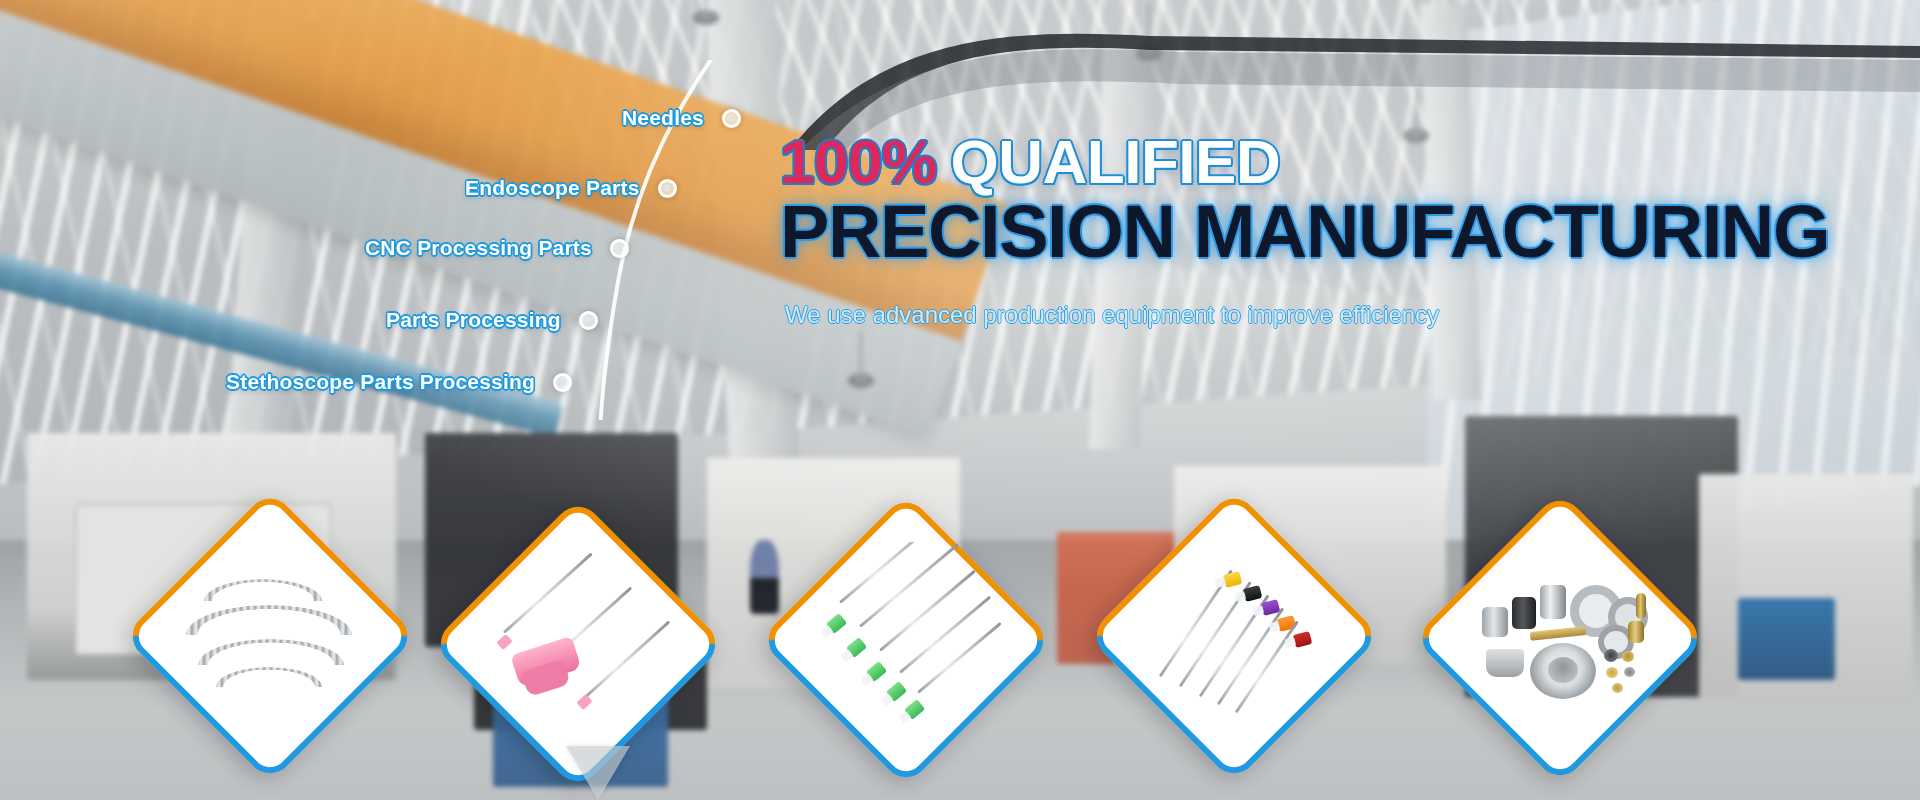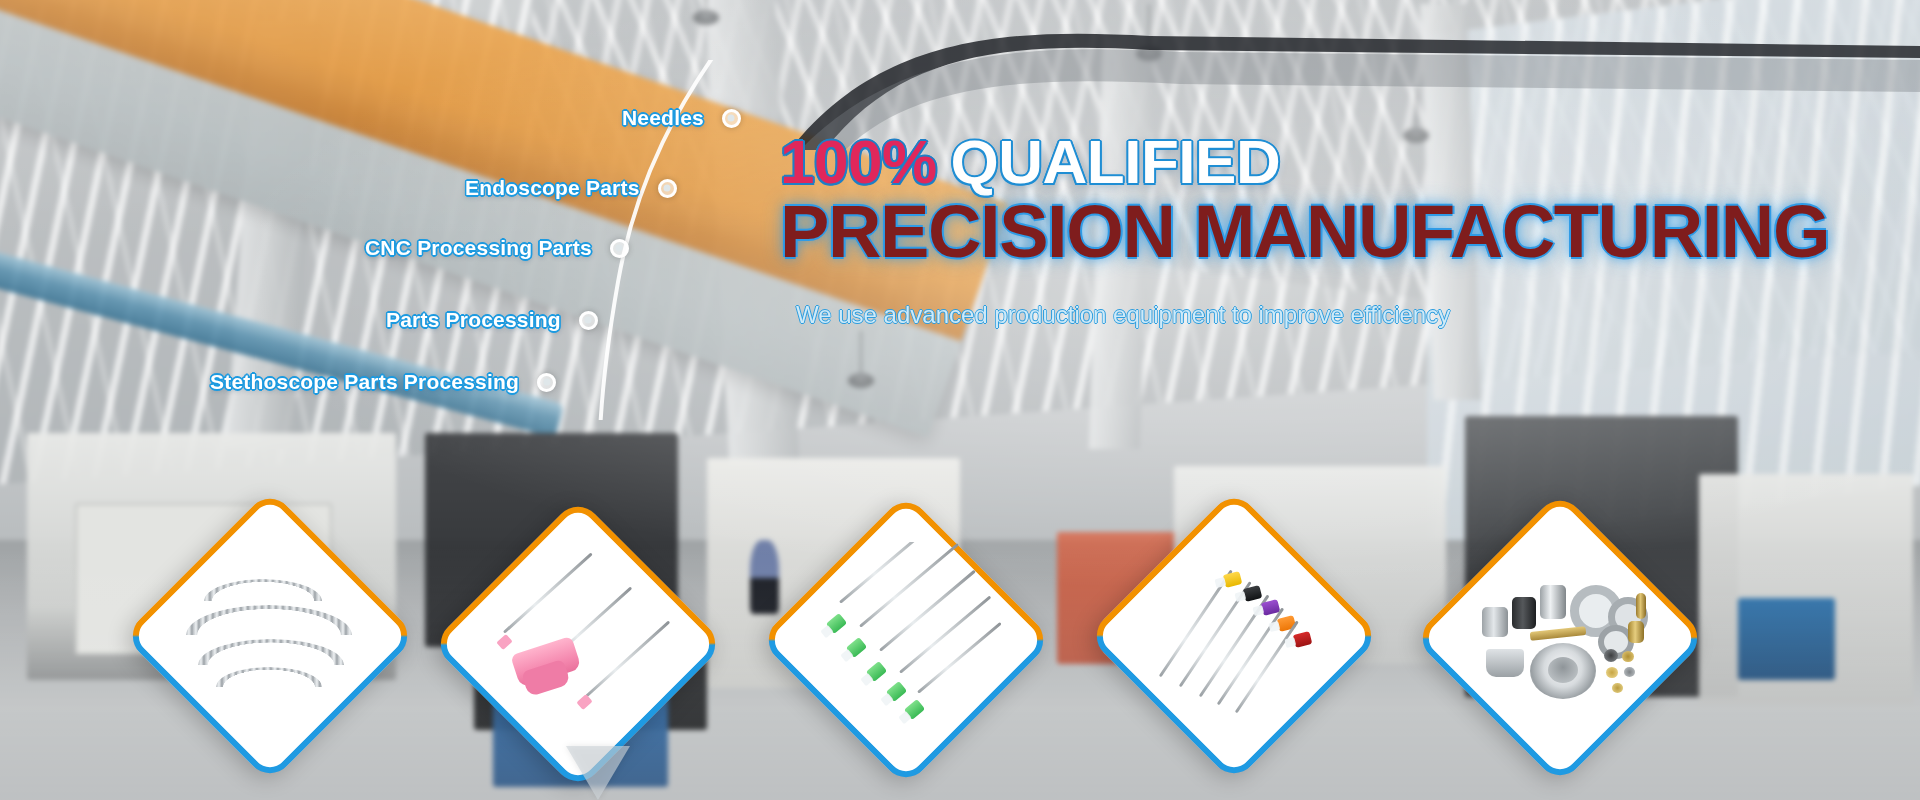--- a/index.html
+++ b/index.html
@@ -153,40 +153,40 @@
   }
   .h-qual{
     color:#ffffff;margin-left:14px;
     text-shadow:
       -2px 0 #1f8ed4, 2px 0 #1f8ed4, 0 -2px #1f8ed4, 0 2px #1f8ed4,
       -1.5px -1.5px #1f8ed4, 1.5px -1.5px #1f8ed4, -1.5px 1.5px #1f8ed4, 1.5px 1.5px #1f8ed4,
       0 3px 10px rgba(0,70,130,.3);
   }
   .h-line2{
     font-size:74px;font-weight:800;line-height:1.0;letter-spacing:-1.4px;
-    white-space:nowrap;margin:0;color:#7f1d1d;
+    white-space:nowrap;margin:0;color:#0f172a;
     text-shadow:
       -2px 0 #2f9be6, 2px 0 #2f9be6, 0 -2px #2f9be6, 0 2px #2f9be6,
       0 0 12px rgba(47,155,230,.85), 0 0 22px rgba(47,155,230,.45);
   }
   .badge{
     display:inline-block;margin-top:28px;
     padding:9px 22px 10px 24px;border-radius:7px;
     background:linear-gradient(90deg,#4f8fd6 0%,#57a8e2 45%,#7fd3ef 100%);
     color:#ffffff;font-size:23px;font-weight:700;letter-spacing:.4px;
     box-shadow:0 2px 7px rgba(0,40,80,.25);
   }
   .desc{
     margin-top:30px;font-size:24px;line-height:1.34;font-weight:400;
     color:#cfeaf8;
     text-shadow:
       -0.9px 0 #2b9ddf, 0.9px 0 #2b9ddf, 0 -0.9px #2b9ddf, 0 0.9px #2b9ddf;
     white-space:nowrap;
   }
-  .desc div{margin:16px;}
+  .desc div{margin:5px;}
 
   
   .cards{position:absolute;left:0;bottom:0;width:100%;height:330px;}
   .card{
     position:absolute;width:196px;height:196px;
     transform:rotate(45deg);
     background:#ffffff;
     border-radius:24px;
     box-shadow:0 6px 22px rgba(0,0,0,.22);
     border:6px solid transparent;
@@ -300,21 +300,21 @@
     <div class="nav-item" style="left:365px;top:236px;">
       <span class="nav-label">CNC Processing Parts</span>
       <span class="nav-dot"></span>
     </div>
 
     <div class="nav-item" style="left:386px;top:308px;">
       <span class="nav-label">Parts Processing</span>
       <span class="nav-dot"></span>
     </div>
 
-    <div class="nav-item" style="left:210px;top:370px;">
+    <div class="nav-item" style="left:226px;top:370px;">
       <span class="nav-label">Stethoscope Parts Processing</span>
       <span class="nav-dot"></span>
     </div>
 
   </div>
 
   <div class="copy">
 
     <h1 class="h-line1">
       <span class="h-100">100%</span><span class="h-qual">QUALIFIED</span>

